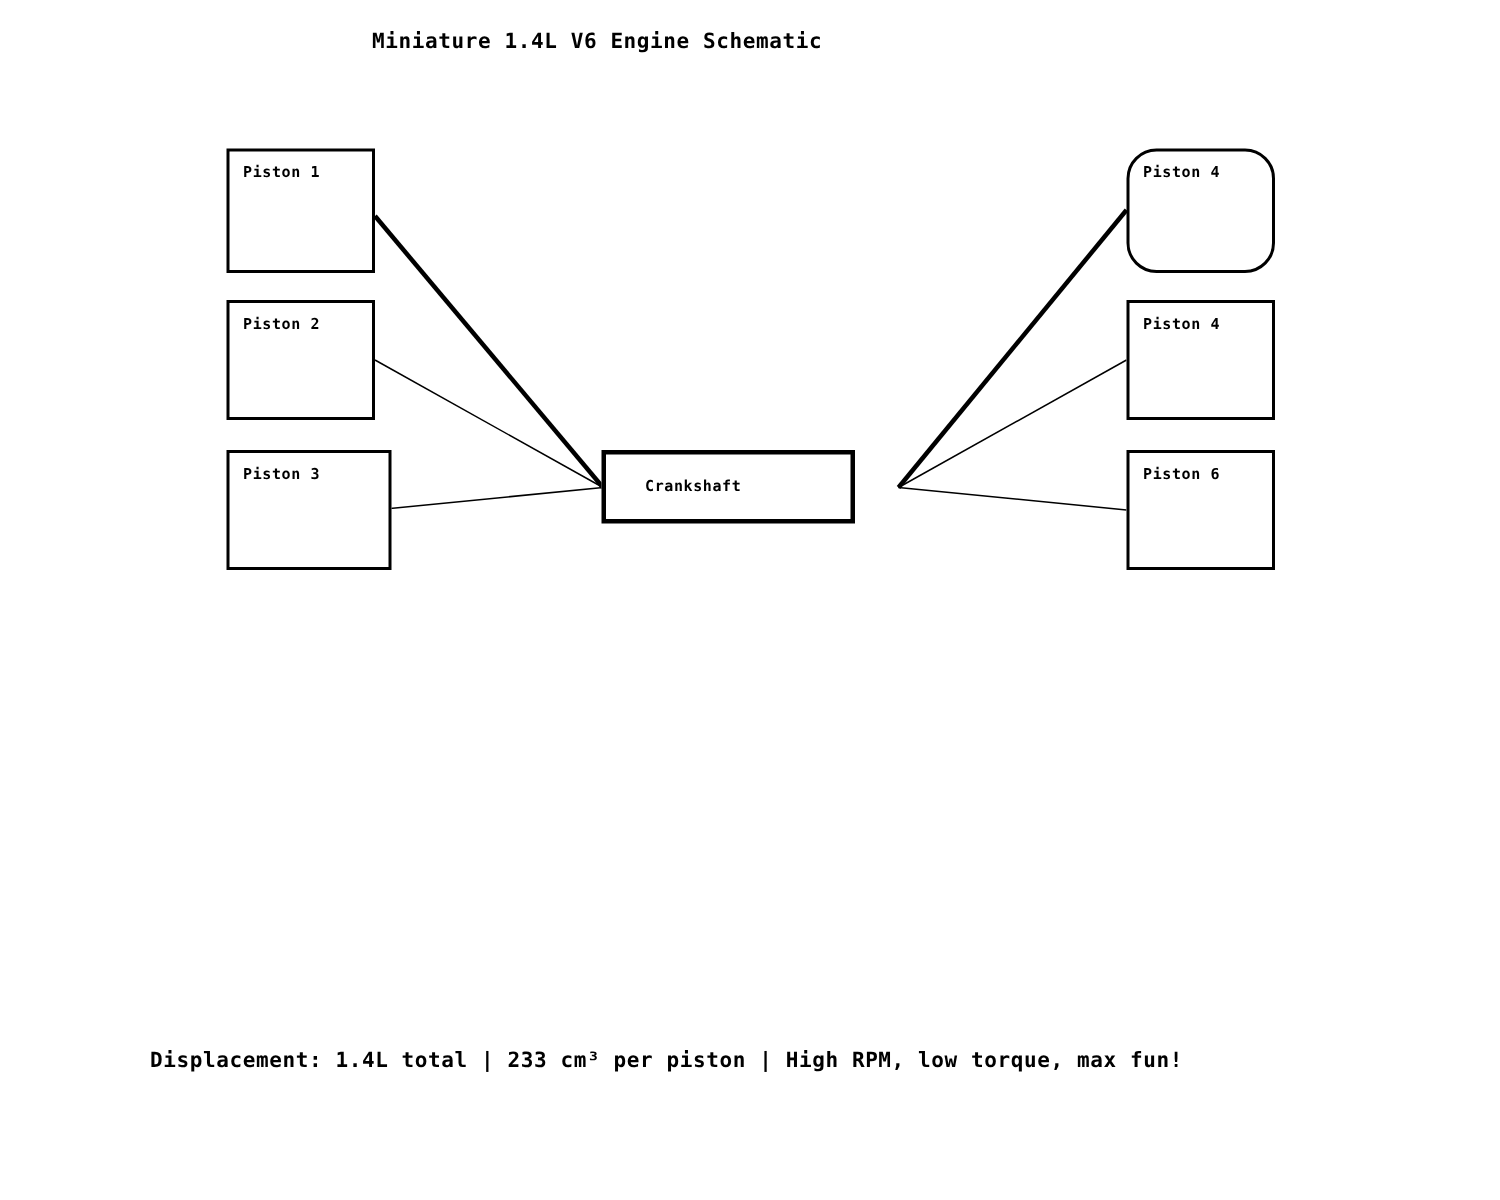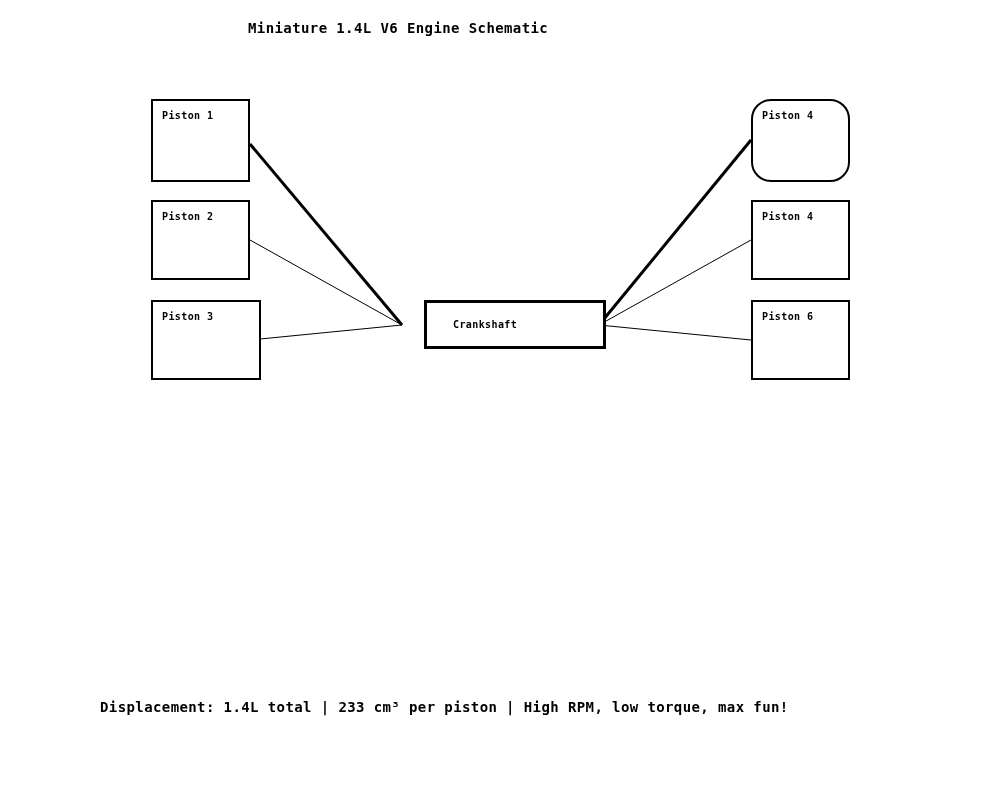--- a/index.html
+++ b/index.html
@@ -84,21 +84,21 @@
 
   <div class="node" id="node-piston1" style="left: 151px; top: 99px; width: 99px; height: 83px; border-width: 2px; border-color: rgb(0, 0, 0);">
     <span class="node-label">Piston 1</span>
   </div>
   <div class="node" id="node-piston2" style="left: 151px; top: 200px; width: 99px; height: 80px; border-width: 2px; border-color: rgb(0, 0, 0);">
     <span class="node-label">Piston 2</span>
   </div>
   <div class="node" id="node-piston3" style="left: 151px; top: 300px; width: 110px; height: 80px; border-width: 2px; border-color: rgb(0, 0, 0);">
     <span class="node-label">Piston 3</span>
   </div>
-  <div class="node crank" id="node-crankshaft" style="left: 401px; top: 300px; width: 182px; height: 49px; border-width: 3px; border-color: rgb(0, 0, 0); margin-left: 23px;">
+  <div class="node crank" id="node-crankshaft" style="left: 401px; top: 300px; width: 169px; height: 49px; border-width: 3px; border-color: rgb(0, 0, 0);">
     <span class="node-label">Crankshaft</span>
   </div>
   <div class="node" id="node-piston4" style="left: 751px; top: 99px; width: 99px; height: 83px; border-width: 2px; border-color: rgb(0, 0, 0); border-radius: 20px;">
     <span class="node-label">Piston 4</span>
   </div>
   <div class="node" id="node-piston5" style="left: 751px; top: 200px; width: 99px; height: 80px; border-width: 2px; border-color: rgb(0, 0, 0);">
     <span class="node-label">Piston 4</span>
   </div>
   <div class="node" id="node-piston6" style="left: 751px; top: 300px; width: 99px; height: 80px; border-width: 2px; border-color: rgb(0, 0, 0);">
     <span class="node-label">Piston 6</span>

